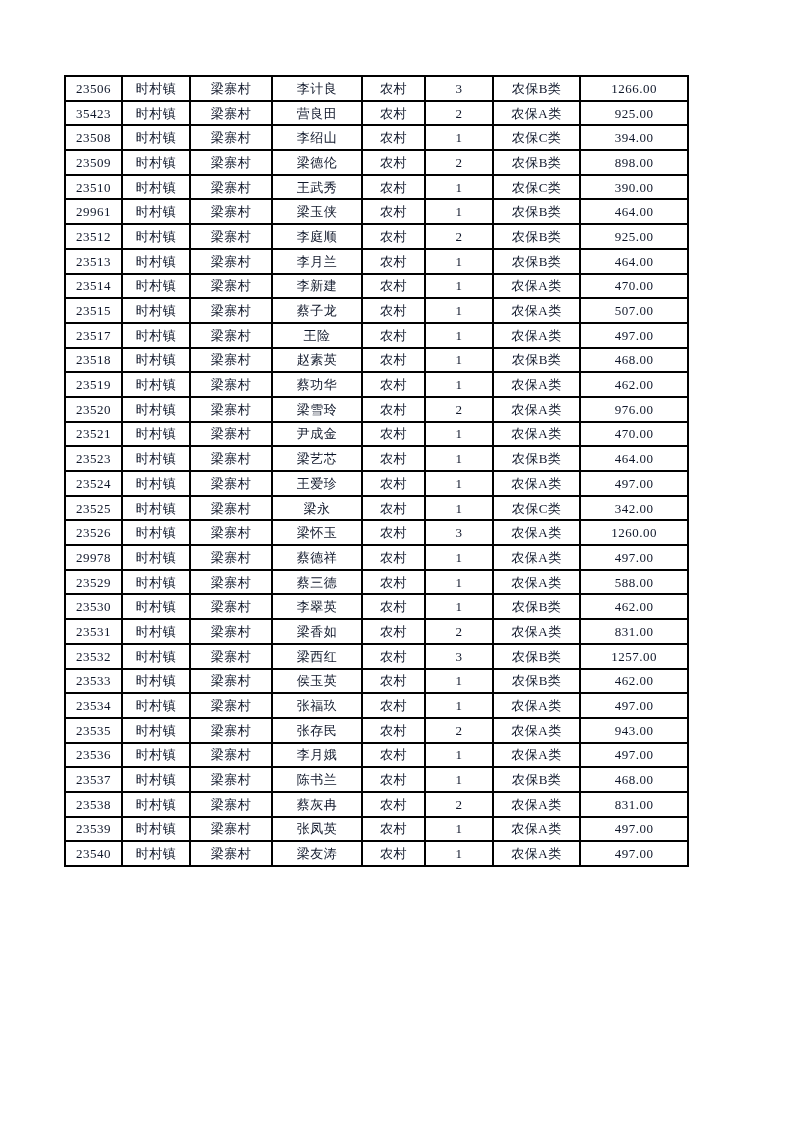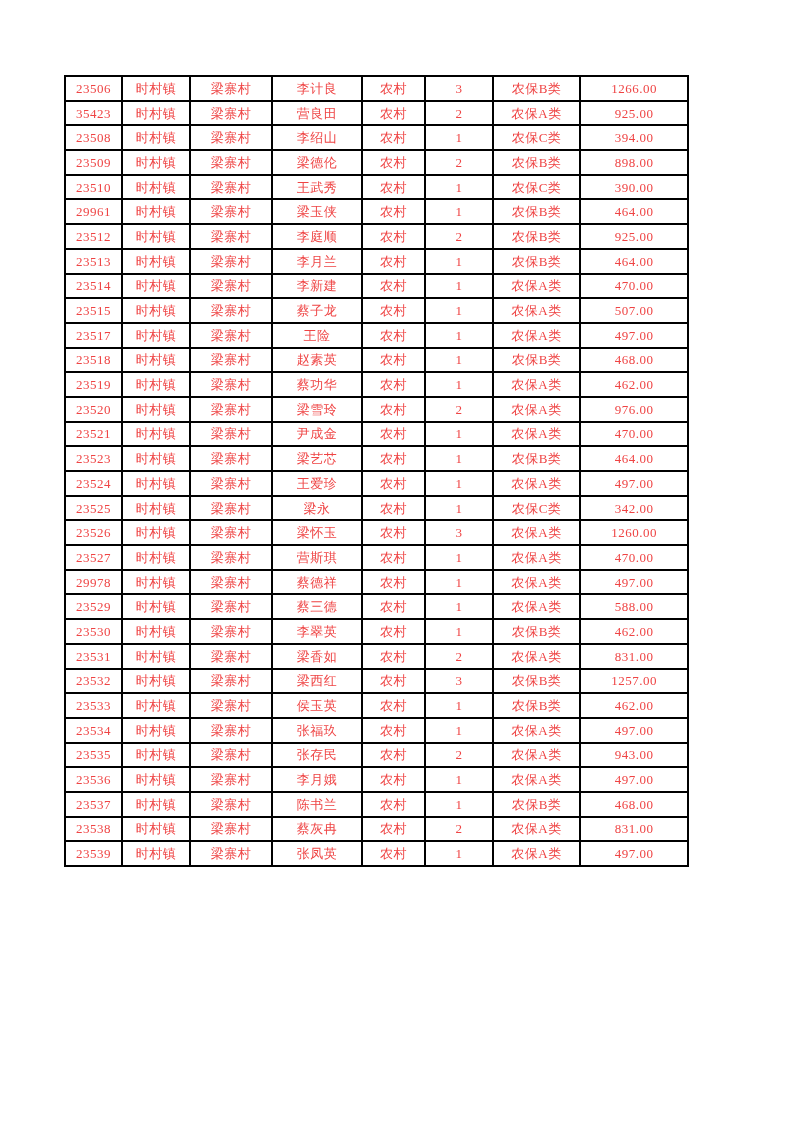--- a/index.html
+++ b/index.html
@@ -4,21 +4,21 @@
 <style>
   * { margin: 0; padding: 0; box-sizing: border-box; }
   html, body { background: #e8e8e8; }
   .page {
     position: relative;
     width: 793px;
     height: 1122px;
     background: #ffffff;
     overflow: hidden;
     font-family: "Liberation Serif", "DejaVu Serif", serif;
-    color: #ef4444;
+    color: #0f172a;
   }
   table.data-table {
     position: absolute;
     left: 64px;
     top: 75px;
     border-collapse: collapse;
     table-layout: fixed;
     width: 623px;
   }
   table.data-table td {
@@ -241,30 +241,20 @@
           <td>23526</td>
           <td>时村镇</td>
           <td>梁寨村</td>
           <td>梁怀玉</td>
           <td>农村</td>
           <td>3</td>
           <td>农保A类</td>
           <td>1260.00</td>
         </tr>
         <tr>
-          <td>23527</td>
-          <td>时村镇</td>
-          <td>梁寨村</td>
-          <td>营斯琪</td>
-          <td>农村</td>
-          <td>1</td>
-          <td>农保A类</td>
-          <td>470.00</td>
-        </tr>
-        <tr>
           <td>29978</td>
           <td>时村镇</td>
           <td>梁寨村</td>
           <td>蔡德祥</td>
           <td>农村</td>
           <td>1</td>
           <td>农保A类</td>
           <td>497.00</td>
         </tr>
         <tr>
@@ -365,20 +355,30 @@
           <td>农村</td>
           <td>2</td>
           <td>农保A类</td>
           <td>831.00</td>
         </tr>
         <tr>
           <td>23539</td>
           <td>时村镇</td>
           <td>梁寨村</td>
           <td>张凤英</td>
+          <td>农村</td>
+          <td>1</td>
+          <td>农保A类</td>
+          <td>497.00</td>
+        </tr>
+        <tr>
+          <td>23540</td>
+          <td>时村镇</td>
+          <td>梁寨村</td>
+          <td>梁友涛</td>
           <td>农村</td>
           <td>1</td>
           <td>农保A类</td>
           <td>497.00</td>
         </tr>
       </tbody>
   </table>
 </div>
 
 </body></html>

